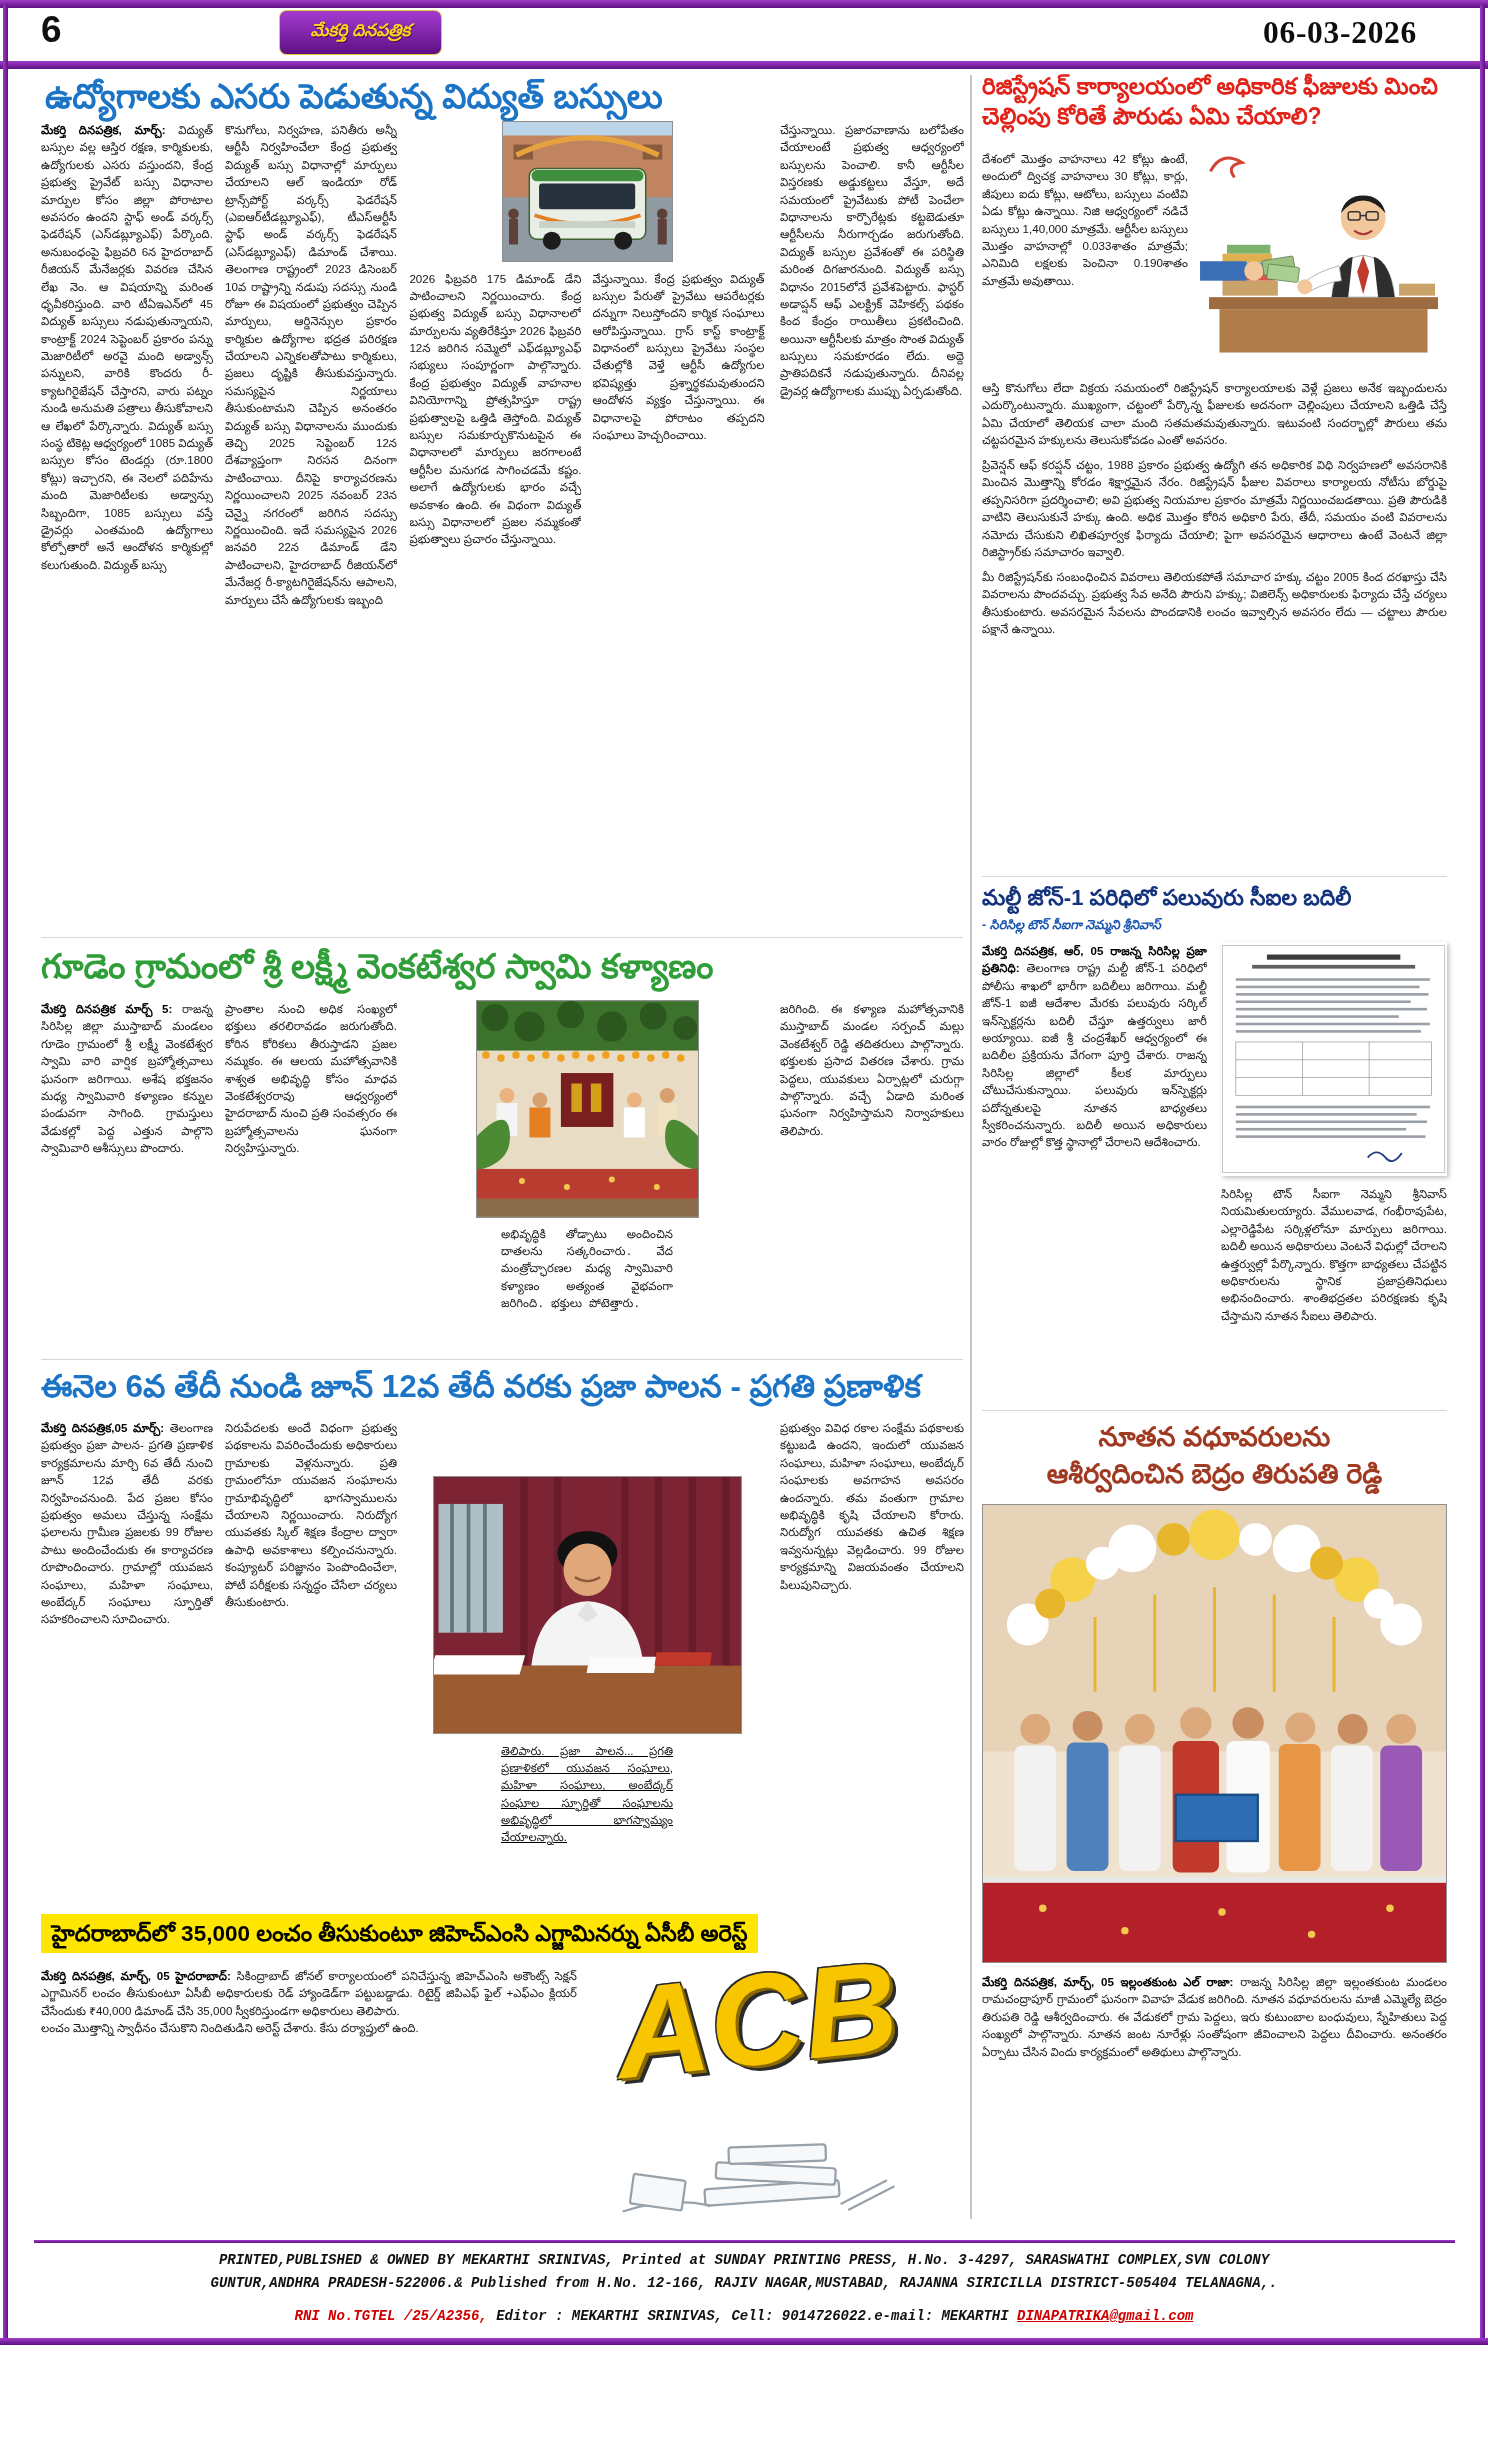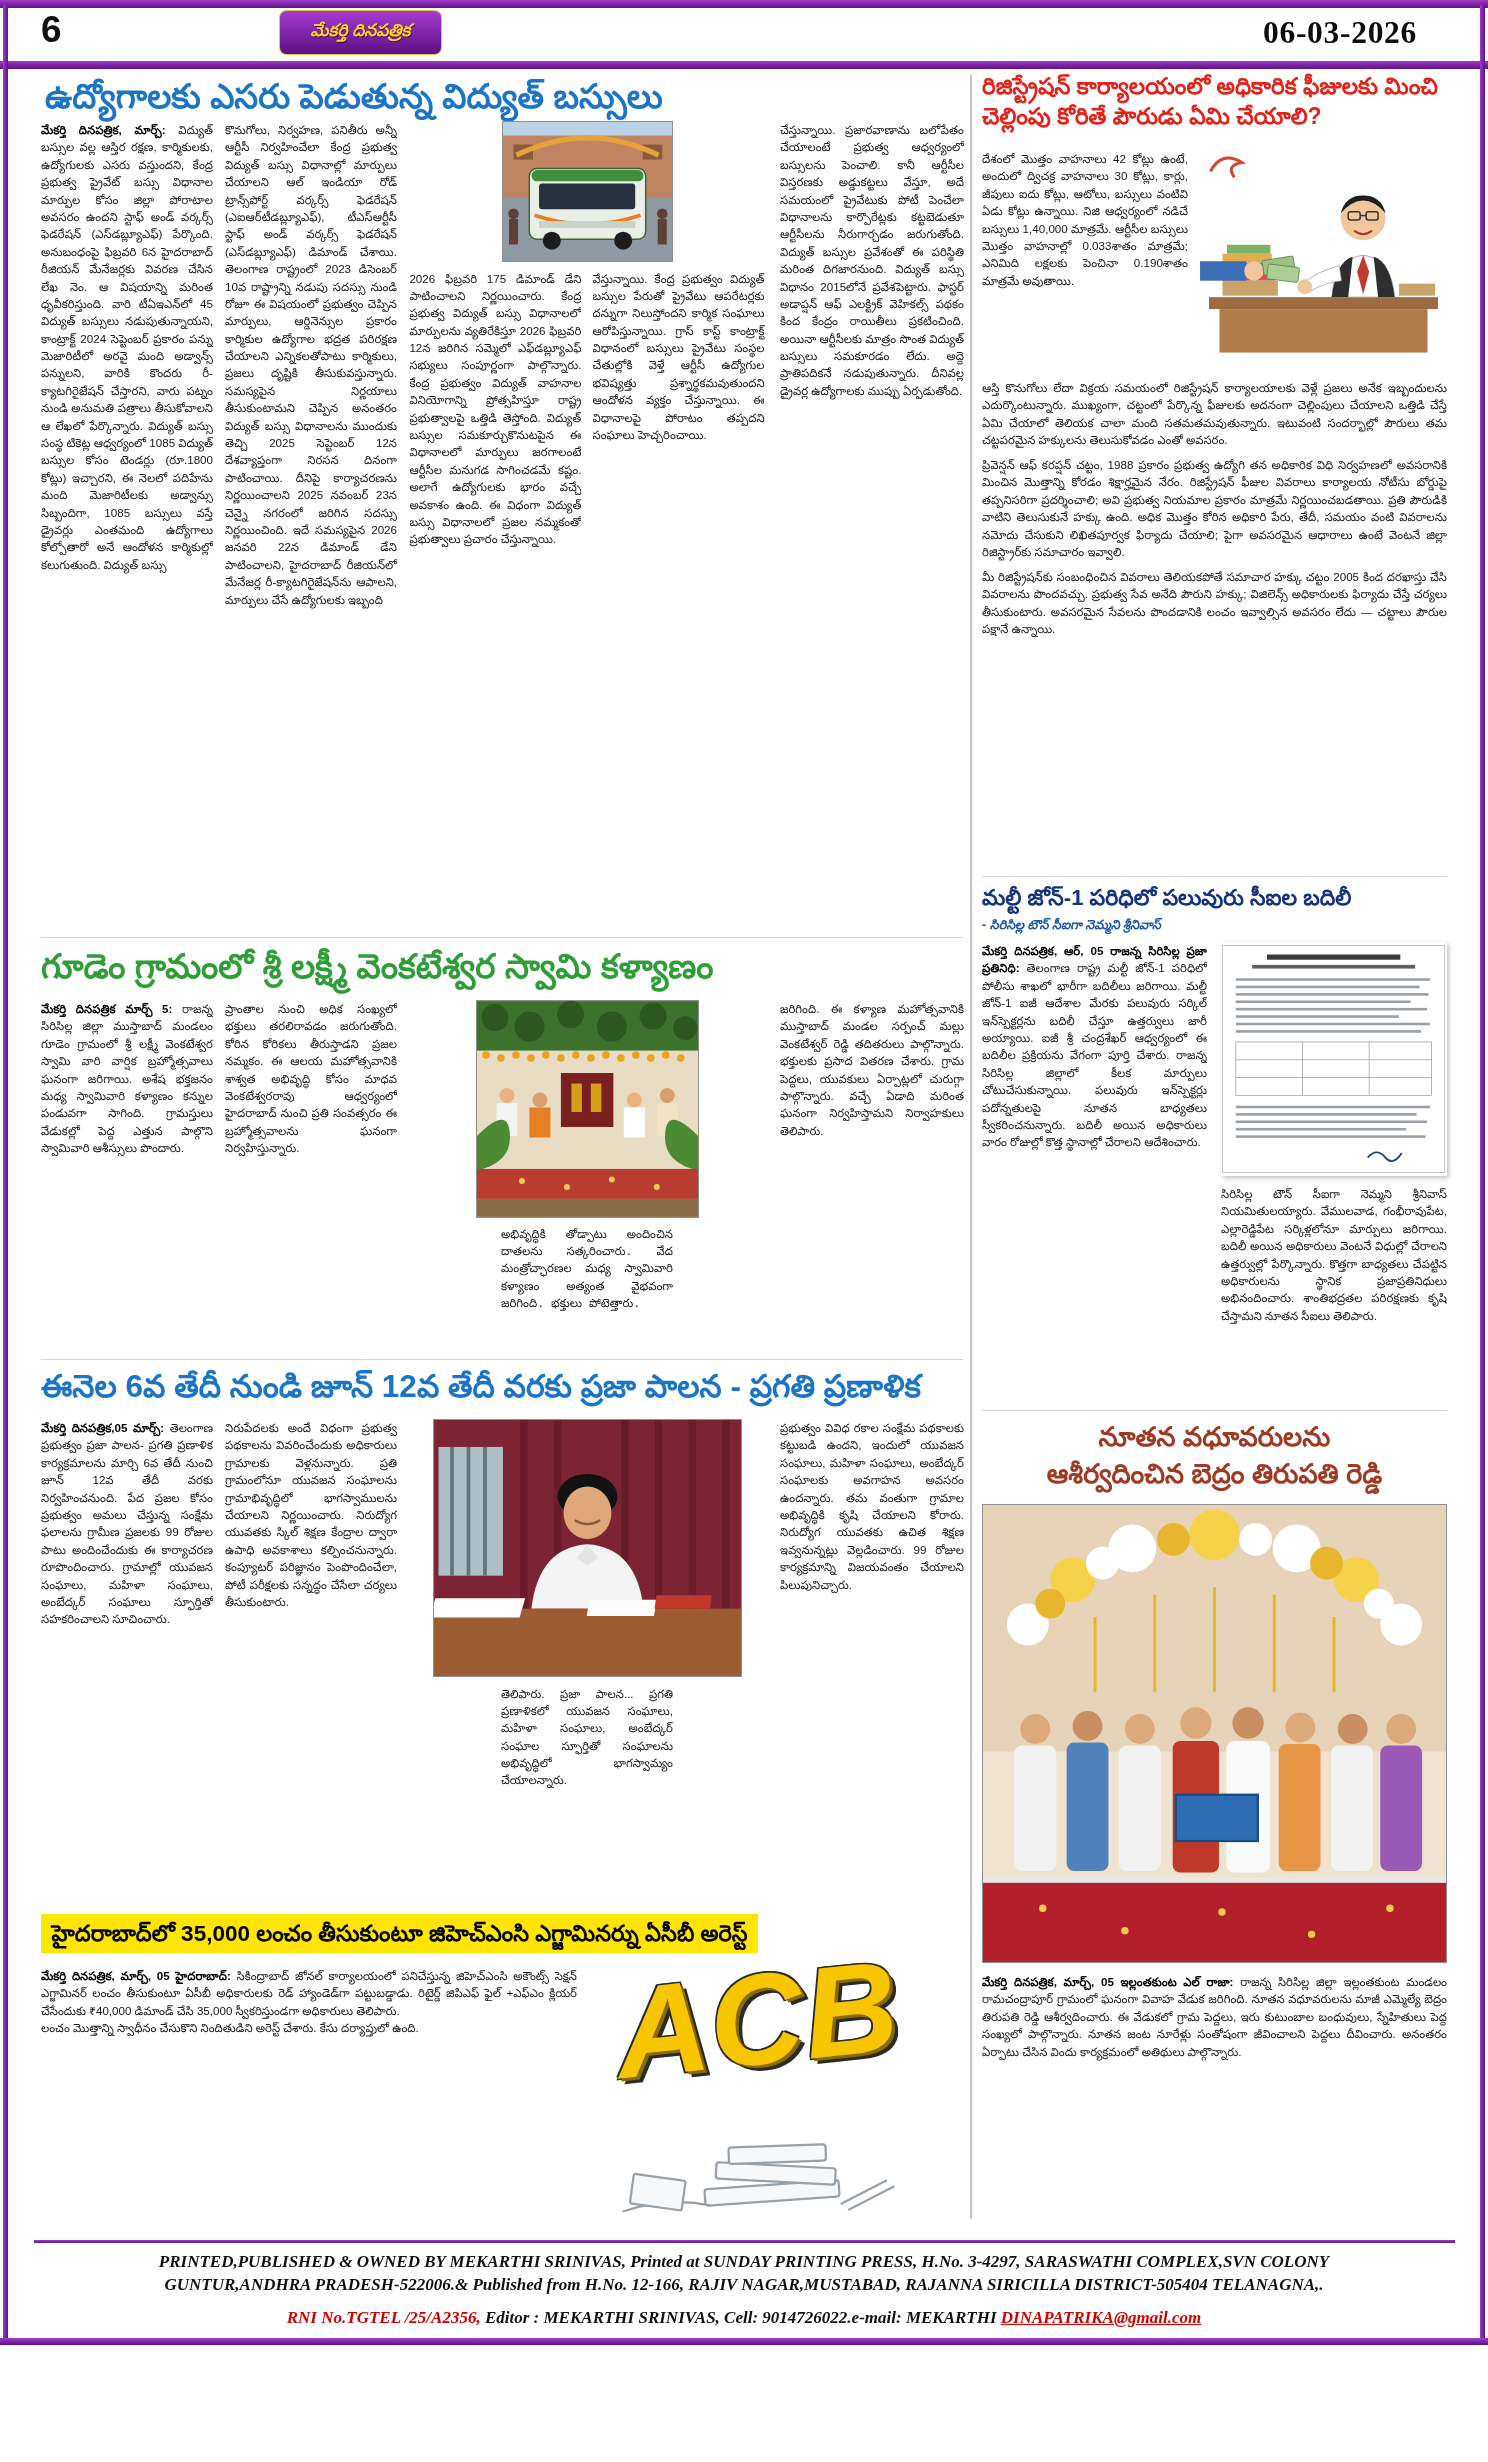--- a/index.html
+++ b/index.html
@@ -23,22 +23,22 @@
                  text-shadow:0.7px 0.7px 0 #3a0a55;}
   .pagenum{position:absolute;font-size:37px;font-weight:800;color:#111;}
   .edition-date{position:absolute;font-family:"Liberation Serif",serif;font-weight:800;font-size:31.5px;
                 color:#0d0d0d;text-align:right;letter-spacing:0.7px;}
   .byline{position:absolute;font-size:12.7px;font-weight:bold;font-style:italic;color:#1a56b0;}
   .acb-letters{position:absolute;font-weight:900;font-style:italic;font-size:129px;line-height:1;
                color:#f7c600;transform:rotate(-6deg);letter-spacing:1.5px;
                text-shadow:3px 3px 0 #8a6a00,6px 6px 0 #2b2b2b,-1.5px -1.5px 0 #2b2b2b,1.5px -1.5px 0 #2b2b2b,-1.5px 1.5px 0 #2b2b2b;}
   .acb-bar{position:absolute;display:inline-block;background:#ffe600;color:#000;font-weight:800;
            font-size:22.5px;padding:6px 10.5px;line-height:1.2;}
-  .footer-line{position:absolute;width:1488px;text-align:center;font-family:Liberation Serif, serif;
-               font-weight:bold;font-style:italic;font-size:17px;color:#111;}
+  .footer-line{position:absolute;width:1488px;text-align:center;font-family:Liberation Mono, monospace;
+               font-weight:bold;font-style:italic;font-size:14px;color:#111;}
   .rni{color:#d00000;}
   .email{color:#d00000;text-decoration:underline;cursor:pointer;}
   .para{margin:0 0 7.5px 0;}
 </style>
 </head>
 <body>
 
 <div class="page">
 
   <div class="bar" style="left:0;top:6;width:1488px;height:7.5px;"></div>
@@ -245,21 +245,21 @@
   </section>
 
   <div class="rule" style="left:41px;top:1359px;width:922px;height:0.7px;"></div>
   <section>
     <h2 class="headline" style="left:41px;top:1368px;width:922px;font-size:31.5px;color:#1b74c5;margin:0;">ఈనెల 6వ తేదీ నుండి జూన్  12వ తేదీ వరకు ప్రజా పాలన - ప్రగతి ప్రణాళిక</h2>
     <div class="col" style="left:41px;top:1419px;width:172px;height:478px;">
       <b class="dateline">మేకర్తి దినపత్రిక,05 మార్చ్: </b>
       <span>తెలంగాణ ప్రభుత్వం ప్రజా పాలన- ప్రగతి ప్రణాళిక కార్యక్రమాలను మార్చి 6వ తేదీ నుంచి జూన్ 12వ తేదీ వరకు నిర్వహించనుంది. పేద ప్రజల కోసం ప్రభుత్వం అమలు చేస్తున్న సంక్షేమ ఫలాలను గ్రామీణ ప్రజలకు 99 రోజుల పాటు అందించేందుకు ఈ కార్యాచరణ రూపొందించారు. గ్రామాల్లో యువజన సంఘాలు, మహిళా సంఘాలు, అంబేద్కర్ సంఘాలు స్ఫూర్తితో సహకరించాలని సూచించారు.</span>
     </div>
     <div class="col" style="left:225px;top:1419px;width:172px;height:478px;">నిరుపేదలకు అందే విధంగా ప్రభుత్వ పథకాలను వివరించేందుకు అధికారులు గ్రామాలకు వెళ్లనున్నారు. ప్రతి గ్రామంలోనూ యువజన సంఘాలను గ్రామాభివృద్ధిలో భాగస్వాములను చేయాలని నిర్ణయించారు. నిరుద్యోగ యువతకు స్కిల్ శిక్షణ కేంద్రాల ద్వారా ఉపాధి అవకాశాలు కల్పించనున్నారు. కంప్యూటర్ పరిజ్ఞానం పెంపొందించేలా, పోటీ పరీక్షలకు సన్నద్ధం చేసేలా చర్యలు తీసుకుంటారు.</div>
-    <div class="midwrap" style="left:409px;top:1419px;width:356px;height:478px;">
+    <div class="midwrap" style="left:409px;top:1476px;width:356px;height:478px;text-decoration:underline;">
       <div class="midimg" style="width:307px;height:256px;">
         <svg viewBox="0 0 410 342" width="307" height="256">
           <rect width="410" height="342" fill="#7c2434"></rect>
           <g stroke="#5c1826" stroke-width="10" opacity="0.6">
             <line x1="120" y1="0" x2="120" y2="260"></line>
               <line x1="165" y1="0" x2="165" y2="260"></line>
             <line x1="255" y1="0" x2="255" y2="260"></line>
               <line x1="300" y1="0" x2="300" y2="260"></line>
             <line x1="345" y1="0" x2="345" y2="260"></line>
               <line x1="390" y1="0" x2="390" y2="260"></line>

